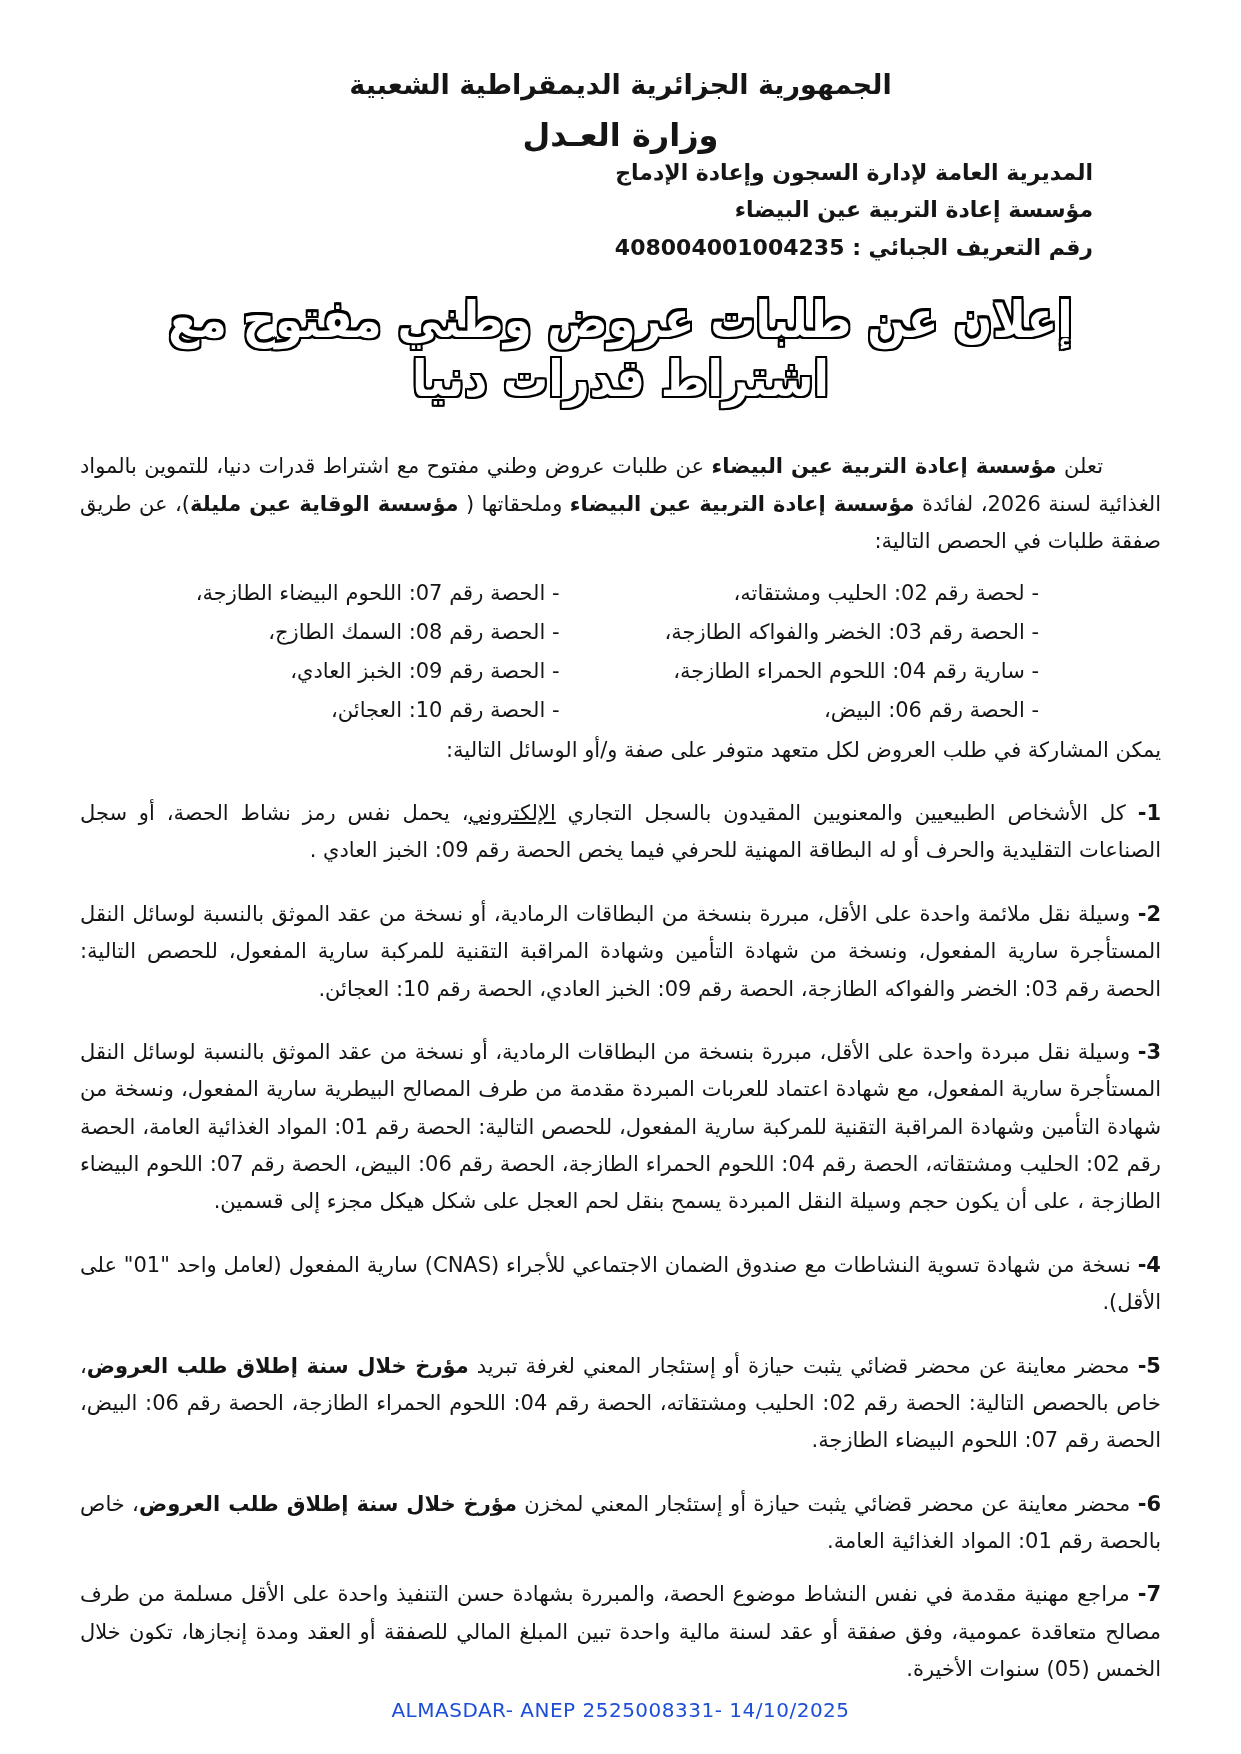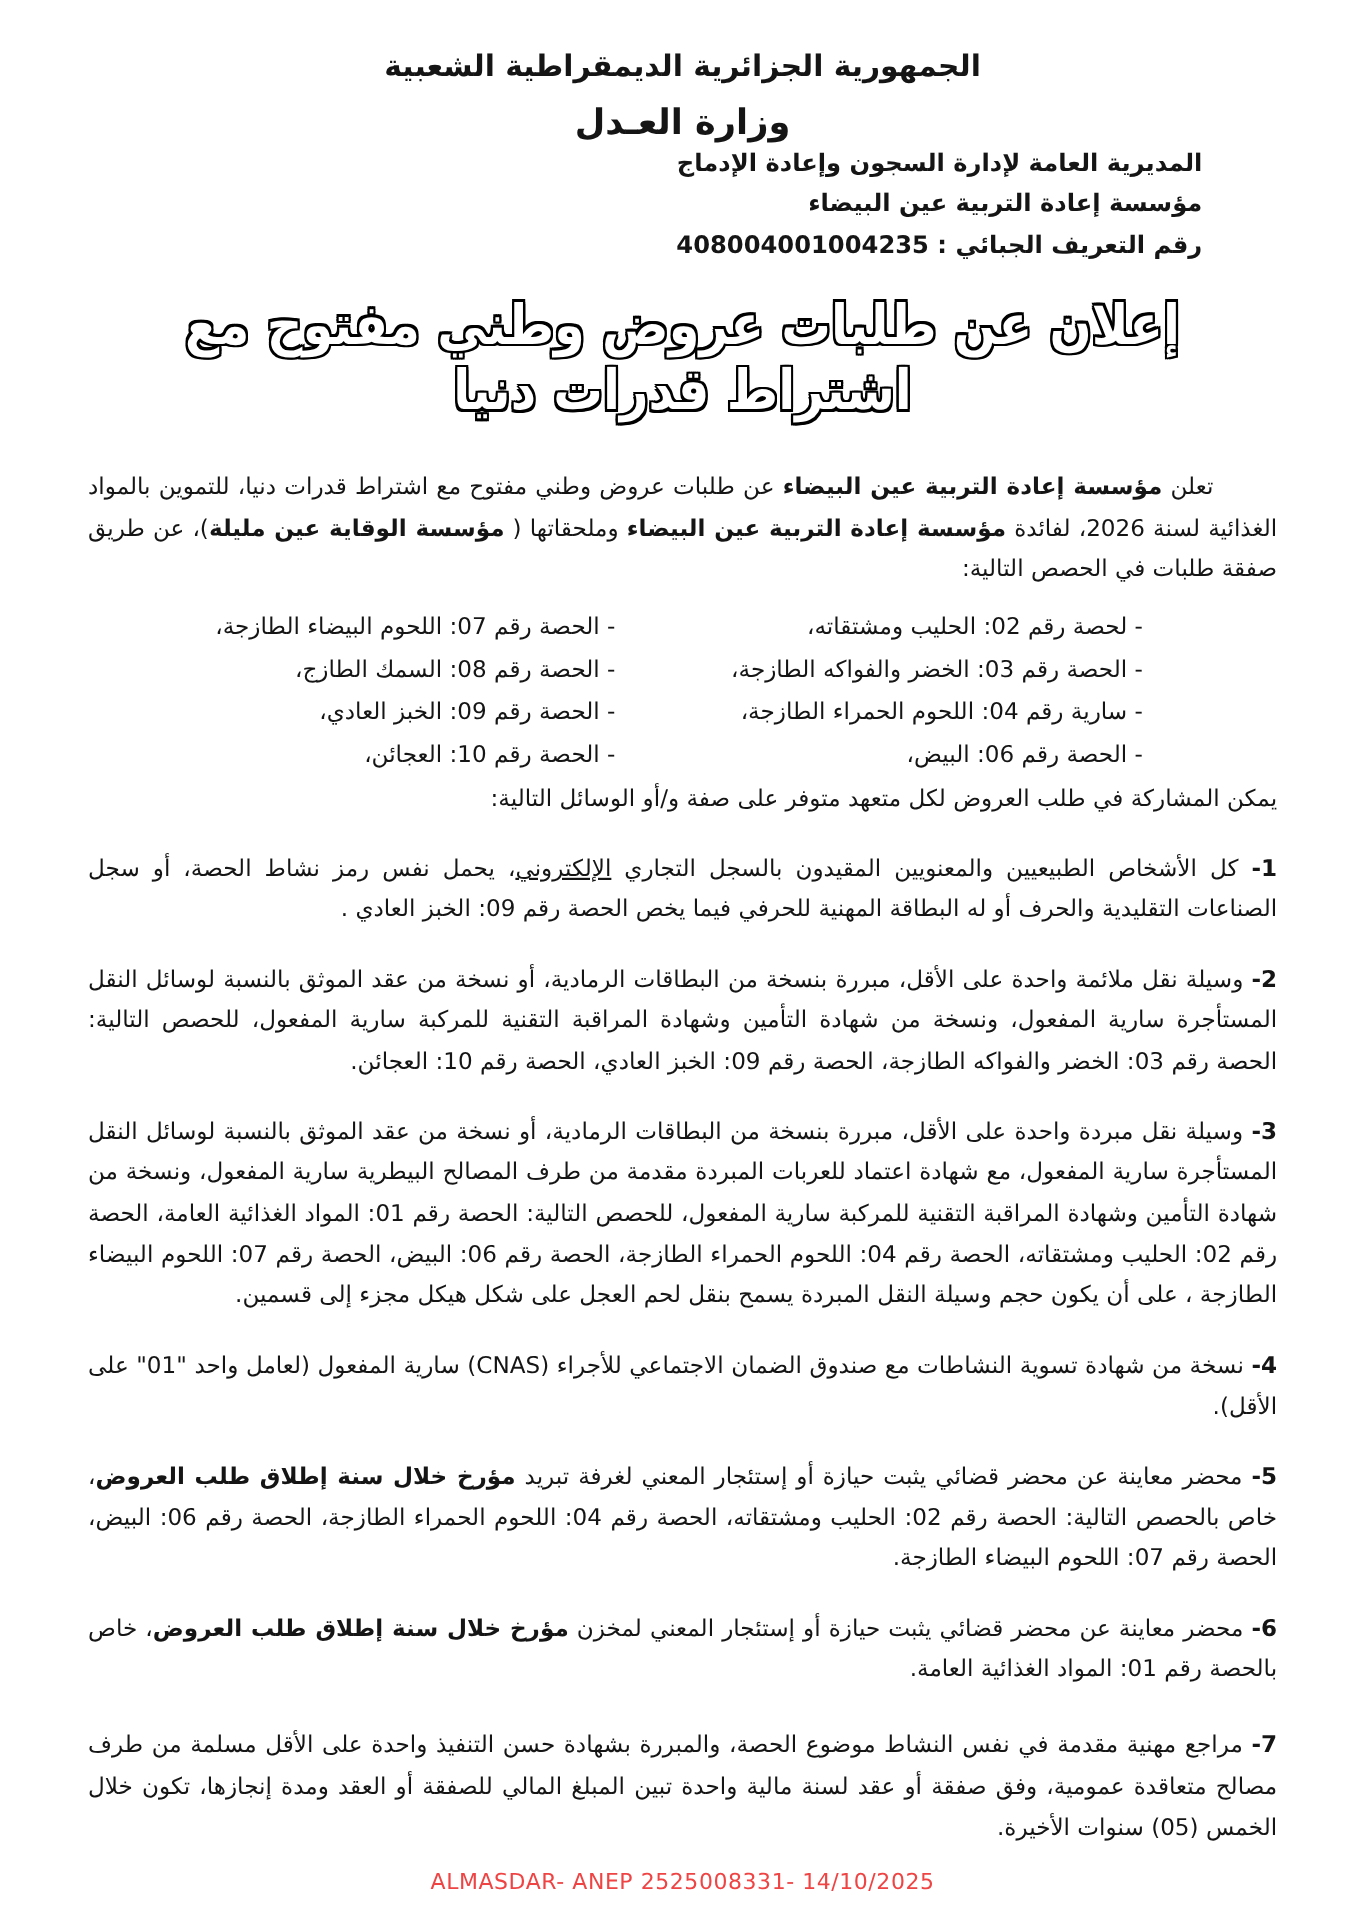--- a/index.html
+++ b/index.html
@@ -9,21 +9,21 @@
     height: 1754px;
     font-family: "DejaVu Sans", sans-serif;
     color: #151515;
     position: relative;
     overflow: hidden;
   }
   .page {
     position: relative;
     width: 1241px;
     height: 1754px;
-    padding: 45px 80px 0 80px;
+    padding: 69px 80px 0 80px;
     direction: rtl;
   }
   
   .hdr { text-align: center; }
   .h1 { font-size: 27px; font-weight: 700; }
   .h2 { font-size: 32px; font-weight: 700; margin-top: 16px; }
   
   .agency {
     margin-left: auto;
     text-align: right;
@@ -65,32 +65,32 @@
     font-size: 21px;
     line-height: 1.85;
   }
   .lots .col { flex: 1 1 50%; }
   .lot { white-space: nowrap; }
   
   .note { margin-top: 64px; text-indent: 46px; }
   .note2 { margin-top: 2px; }
   
   .item { margin-top: 26px; }
-  .item-last { margin-top: 32px; }
+  .item-last { margin-top: 16px; }
   
   .footer {
     position: absolute;
     bottom: 32px;
     left: 0;
     width: 100%;
     text-align: center;
     direction: ltr;
     font-size: 20px;
     letter-spacing: 0.5px;
-    color: #ef4444;
+    color: #1d4ed8;
   }
 </style>
 </head>
 <body>
 
 <div class="page">
 
   <div class="hdr">
     <div class="h1">الجمهورية الجزائرية الديمقراطية الشعبية</div>
     <div class="h2">وزارة العـدل</div>

